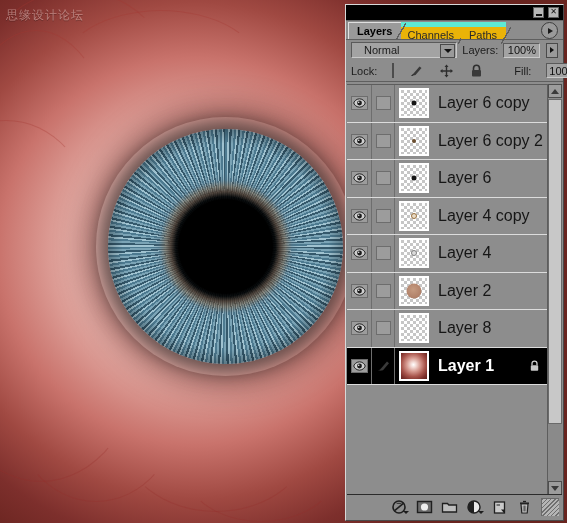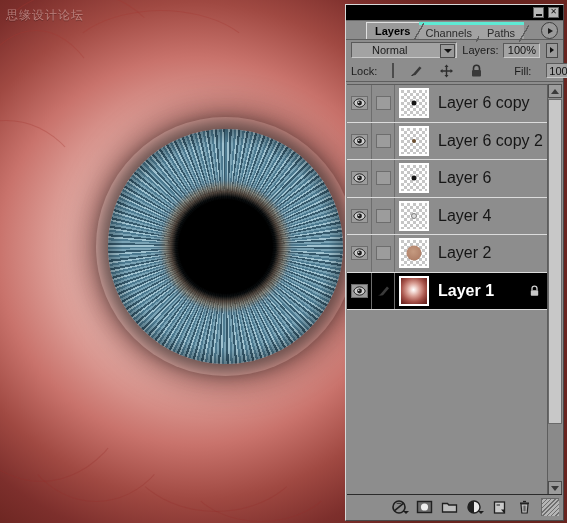--- a/index.html
+++ b/index.html
@@ -85,29 +85,29 @@
     font-size:8px;line-height:1;color:#111;font-family:"Liberation Sans",sans-serif;
   }
   #btn-min{right:19px;}
   #btn-close{right:4px;}
   .win-btn .glyph{display:block;transform:translateY(-1px);}
   #btn-min .glyph{width:6px;height:2px;background:#111;transform:translateY(2px);}
 
   
   #panel-tabs{
     height:18px;background:#8d8d8d;position:relative;
-    display:flex;align-items:flex-end;padding-left:20px;
+    display:flex;align-items:flex-end;padding-left:2px;
     border-bottom:1px solid #5f5f5f;
   }
   .tab{
     height:17px;line-height:17px;padding:0 9px 0 8px;
     font-size:11px;color:#2a2a2a;position:relative;
-    background:#a3a3a3;
+    background:#eab308;
     margin-right:-2px;
-    border-top:3px solid #5eead4;
+    border-top:5px solid #5eead4;
     box-sizing:border-box;
   }
   .tab .slash{
     position:absolute;right:-5px;top:0;width:10px;height:17px;
     background:linear-gradient(to bottom right, transparent 0 46%, #5f5f5f 46% 54%, transparent 54% 100%);
   }
   .tab.active{
     background:#9a9a9a;color:#000;font-weight:bold;
     border-top:1px solid #e0e0e0;
     border-left:1px solid #e0e0e0;
@@ -127,21 +127,21 @@
   
   .ctl-row{
     height:20px;display:flex;align-items:center;
     padding:0 5px;gap:5px;background:#8d8d8d;
   }
   #blend-select{
     width:110px;height:16px;background:#a3a3a3;
     border:1px solid #5a5a5a;border-top-color:#5a5a5a;border-left-color:#5a5a5a;
     border-right-color:#c9c9c9;border-bottom-color:#c9c9c9;
     box-sizing:border-box;display:flex;align-items:center;
-    font-size:11px;color:#1a1a1a;padding-left:20px;position:relative;
+    font-size:11px;color:#1a1a1a;padding-left:12px;position:relative;
   }
   #blend-select .dropdown-arrow{
     position:absolute;right:1px;top:1px;width:13px;height:12px;
     background:#9a9a9a;border:1px solid #4a4a4a;
     display:flex;align-items:center;justify-content:center;
   }
   #blend-select .dropdown-arrow i{
     width:0;height:0;border-top:4px solid #111;
     border-left:4px solid transparent;border-right:4px solid transparent;
   }
@@ -427,20 +427,38 @@
               <path d="M6.5 0.8 C10 0.8 12.2 4 12.2 5 C12.2 6 10 9.2 6.5 9.2 C3 9.2 0.8 6 0.8 5 C0.8 4 3 0.8 6.5 0.8 Z" fill="#cfcfcf" stroke="#202020" stroke-width="1"></path>
               <circle cx="6.5" cy="5" r="2.4" fill="#1b1b1b"></circle>
               <circle cx="5.7" cy="4.2" r="0.8" fill="#e8e8e8"></circle>
             </svg>
           </span>
         </div>
         <div class="link-cell">
           <span class="link-box"></span>
         </div>
         <div class="thumb">
+          <span class="dot" style="width:6px;height:6px;border:1.5px solid #9a6f3d;background:#e8dcc8;box-sizing:border-box;"></span>
+        </div>
+        <div class="layer-name">Layer 4 copy</div>
+      </div>
+      <div class="layer-row">
+        <div class="eye-cell">
+          <span class="eye-box">
+            <svg class="glyph-svg" width="13" height="10" viewBox="0 0 13 10">
+              <path d="M6.5 0.8 C10 0.8 12.2 4 12.2 5 C12.2 6 10 9.2 6.5 9.2 C3 9.2 0.8 6 0.8 5 C0.8 4 3 0.8 6.5 0.8 Z" fill="#cfcfcf" stroke="#202020" stroke-width="1"></path>
+              <circle cx="6.5" cy="5" r="2.4" fill="#1b1b1b"></circle>
+              <circle cx="5.7" cy="4.2" r="0.8" fill="#e8e8e8"></circle>
+            </svg>
+          </span>
+        </div>
+        <div class="link-cell">
+          <span class="link-box"></span>
+        </div>
+        <div class="thumb">
           <span class="dot" style="width:6px;height:6px;border:1.5px solid #7e7e7e;background:#dcdcdc;box-sizing:border-box;"></span>
         </div>
         <div class="layer-name">Layer 4</div>
       </div>
       <div class="layer-row">
         <div class="eye-cell">
           <span class="eye-box">
             <svg class="glyph-svg" width="13" height="10" viewBox="0 0 13 10">
               <path d="M6.5 0.8 C10 0.8 12.2 4 12.2 5 C12.2 6 10 9.2 6.5 9.2 C3 9.2 0.8 6 0.8 5 C0.8 4 3 0.8 6.5 0.8 Z" fill="#cfcfcf" stroke="#202020" stroke-width="1"></path>
               <circle cx="6.5" cy="5" r="2.4" fill="#1b1b1b"></circle>
@@ -448,20 +466,36 @@
             </svg>
           </span>
         </div>
         <div class="link-cell">
           <span class="link-box"></span>
         </div>
         <div class="thumb">
           <span class="dot" style="width:15px;height:15px;background:radial-gradient(circle at 45% 40%,#c59a80 0%,#b08068 70%,#9c6e58 100%);"></span>
         </div>
         <div class="layer-name">Layer 2</div>
+      </div>
+      <div class="layer-row">
+        <div class="eye-cell">
+          <span class="eye-box">
+            <svg class="glyph-svg" width="13" height="10" viewBox="0 0 13 10">
+              <path d="M6.5 0.8 C10 0.8 12.2 4 12.2 5 C12.2 6 10 9.2 6.5 9.2 C3 9.2 0.8 6 0.8 5 C0.8 4 3 0.8 6.5 0.8 Z" fill="#cfcfcf" stroke="#202020" stroke-width="1"></path>
+              <circle cx="6.5" cy="5" r="2.4" fill="#1b1b1b"></circle>
+              <circle cx="5.7" cy="4.2" r="0.8" fill="#e8e8e8"></circle>
+            </svg>
+          </span>
+        </div>
+        <div class="link-cell">
+          <span class="link-box"></span>
+        </div>
+        <div class="thumb"></div>
+        <div class="layer-name">Layer 8</div>
       </div>
       <div class="layer-row selected">
         <div class="eye-cell">
           <span class="eye-box">
             <svg class="glyph-svg" width="13" height="10" viewBox="0 0 13 10">
               <path d="M6.5 0.8 C10 0.8 12.2 4 12.2 5 C12.2 6 10 9.2 6.5 9.2 C3 9.2 0.8 6 0.8 5 C0.8 4 3 0.8 6.5 0.8 Z" fill="#cfcfcf" stroke="#202020" stroke-width="1"></path>
               <circle cx="6.5" cy="5" r="2.4" fill="#1b1b1b"></circle>
               <circle cx="5.7" cy="4.2" r="0.8" fill="#e8e8e8"></circle>
             </svg>
           </span>

